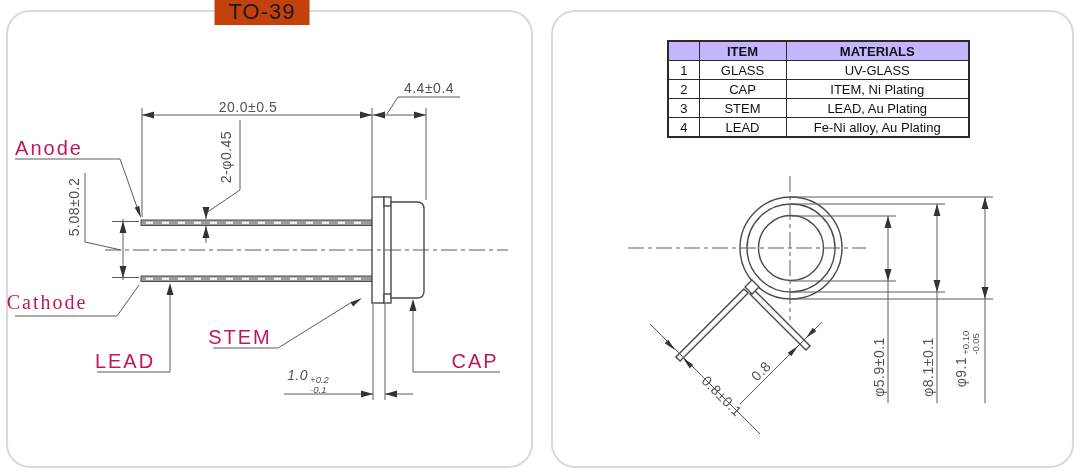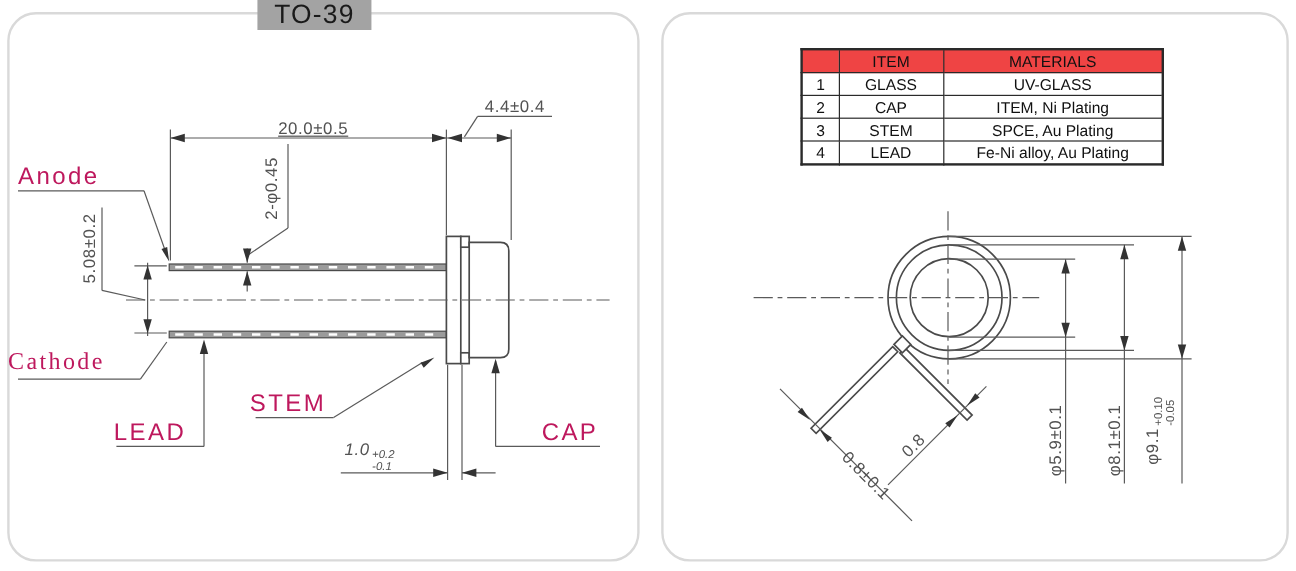--- a/index.html
+++ b/index.html
@@ -8,29 +8,29 @@
   .panel{position:absolute;background:#fff;border:2px solid #d9d9d9;border-radius:24px;z-index:1;}
   #panel-left{left:6px;top:10px;width:523px;height:454px;}
   #panel-right{left:551px;top:10px;width:519px;height:454px;}
   #drawing-svg{position:absolute;left:0;top:0;z-index:2;pointer-events:none;}
   .lbl{position:absolute;z-index:3;white-space:nowrap;transform:translate(-50%,-50%);}
   .cad{font-size:20px;letter-spacing:2px;color:#be185d;}
   .dim{font-size:14px;letter-spacing:0.5px;color:#525252;}
   .rot90{transform:translate(-50%,-50%) rotate(-90deg);}
   .rot45{transform:translate(-50%,-50%) rotate(45deg);}
   .rotm45{transform:translate(-50%,-50%) rotate(-45deg);}
-  .title{font-size:22px;color:#1a1a1a;background:#a3a3a3;padding:0 14px;z-index:4;letter-spacing:1px;}
+  .title{font-size:22px;color:#1a1a1a;background:#c2410c;padding:0 14px;z-index:4;letter-spacing:1px;}
   .tol{display:inline-flex;flex-direction:column;font-size:9.5px;line-height:1.1;
        vertical-align:-3px;margin-left:2px;letter-spacing:0;}
   
   #materials-table{position:absolute;left:667px;top:40px;z-index:3;border-collapse:collapse;
        font-size:13px;color:#111;}
   #materials-table td,#materials-table th{border:1.5px solid #2a2a2a;text-align:center;
        padding:0 2px;height:18px;font-weight:normal;}
-  #materials-table thead th{background:#ef4444;font-weight:normal;}
+  #materials-table thead th{background:#c4b5fd;font-weight:bold;}
   #materials-table{border:2px solid #2a2a2a;}
 </style>
 </head>
 <body>
 
 <div class="panel" id="panel-left"></div>
 <div class="panel" id="panel-right"></div>
 
 <svg id="drawing-svg" width="1080" height="476" viewBox="0 0 1080 476">
 
@@ -134,21 +134,21 @@
     <polygon points="985,299 981.5,287 988.5,287"></polygon>
     <polygon points="675,350 668.3,339.7 664.7,343.3"></polygon>
     <polygon points="683,358 693.3,364.7 689.7,368.3"></polygon>
     <polygon points="798,346 791.3,356.3 787.7,352.7"></polygon>
     <polygon points="806,338 816.3,331.3 812.7,327.7"></polygon>
   </g>
 </svg>
 
 <span class="lbl title" style="left:262px;top:12px;">TO-39</span>
 
-<span class="lbl dim" style="left:261px;top:107px;text-decoration:underline;">20.0±0.5</span>
+<span class="lbl dim" style="left:248px;top:107px;">20.0±0.5</span>
 <span class="lbl dim" style="left:429px;top:88px;text-align:center;">4.4±0.4</span>
 <span class="lbl dim rot90" style="left:74px;top:207px;">5.08±0.2</span>
 <span class="lbl dim rot90" style="left:226px;top:157px;">2-φ0.45</span>
 <span class="lbl dim" style="left:308px;top:381px;font-style:italic;"><span>1.0</span><span class="tol">
       <span>+0.2</span>
       <span>-0.1</span>
     </span></span>
 
 <span class="lbl cad" style="left:49px;top:148px;">Anode</span>
 <span class="lbl cad" style="left:47px;top:302px;font-family:Liberation Serif, serif;">Cathode</span>
@@ -185,21 +185,21 @@
       <td>UV-GLASS</td>
     </tr>
     <tr>
       <td>2</td>
       <td>CAP</td>
       <td>ITEM, Ni Plating</td>
     </tr>
     <tr>
       <td>3</td>
       <td>STEM</td>
-      <td>SPCE, Au Plating</td>
+      <td>LEAD, Au Plating</td>
     </tr>
     <tr>
       <td>4</td>
       <td>LEAD</td>
       <td>Fe-Ni alloy, Au Plating</td>
     </tr>
   </tbody>
 </table>
 
 </body></html>

